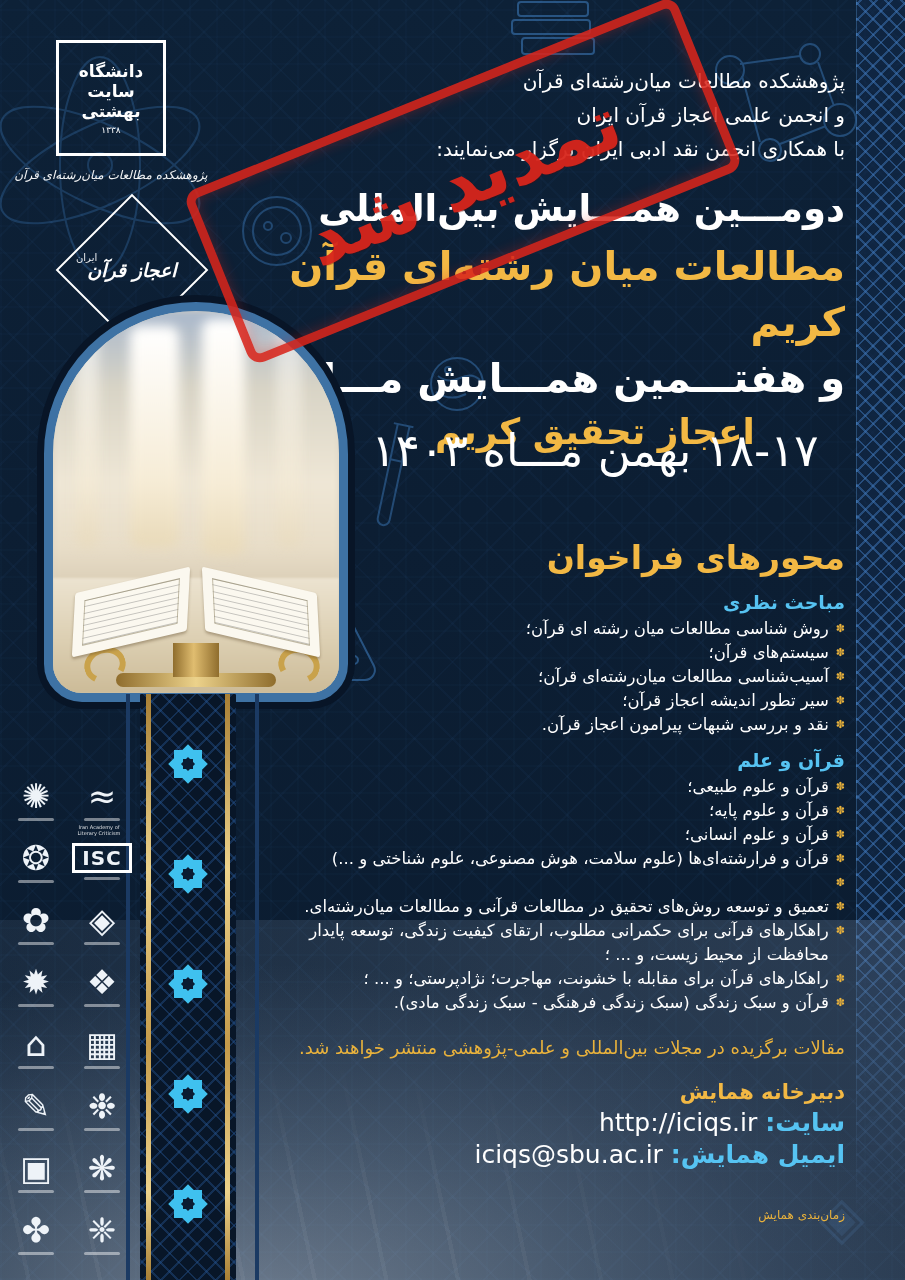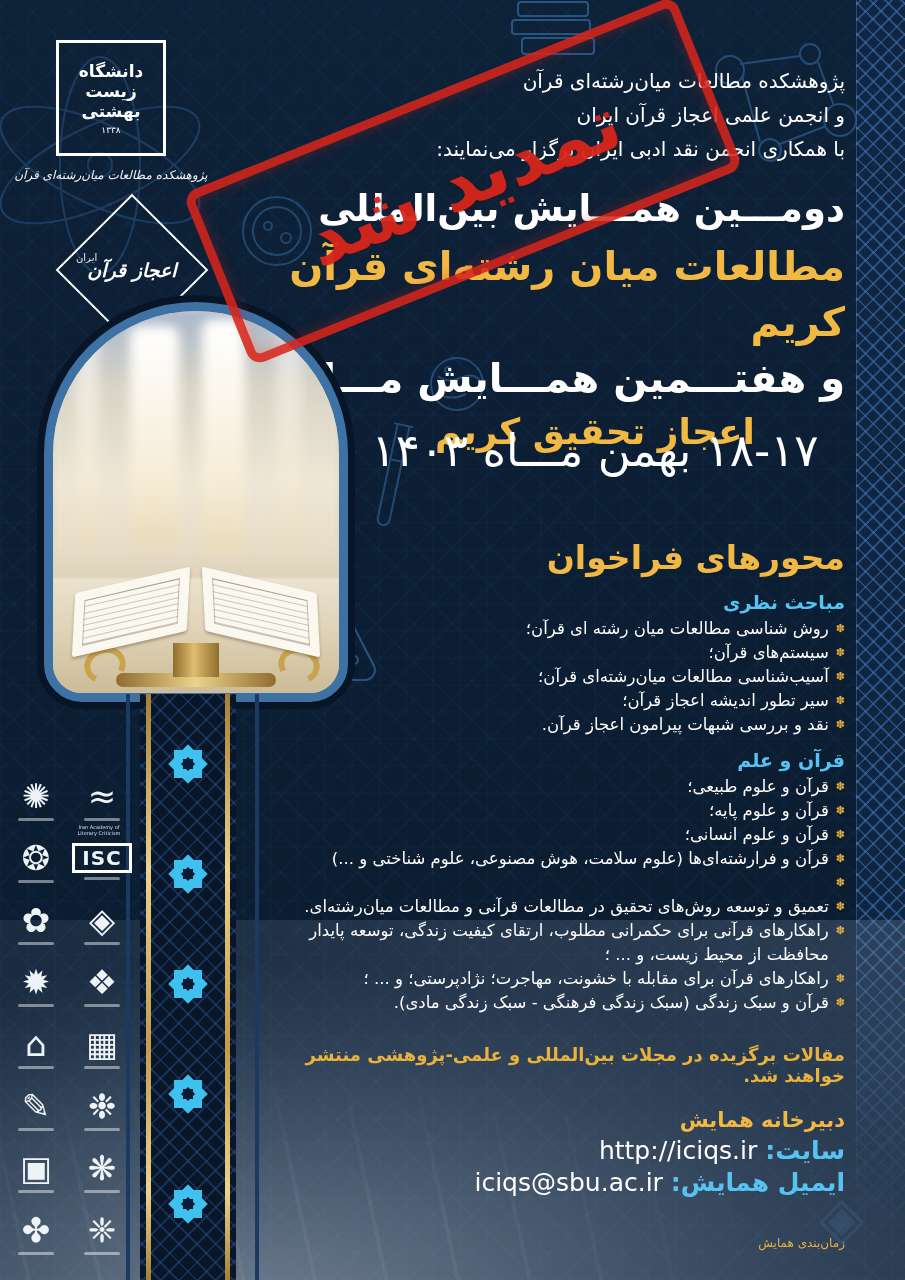--- a/index.html
+++ b/index.html
@@ -111,21 +111,21 @@
   .pcell .cap{width:36px;height:3px;background:rgba(255,255,255,.45);border-radius:2px;margin-top:4px;}
   .pcell.isc .g{font-size:20px;font-weight:bold;border:3px solid #fff;padding:1px 7px;line-height:22px;letter-spacing:1px;}
   .acad-cap{font-size:5px;line-height:6px;color:#fff;opacity:.85;margin-top:2px;text-align:center;width:58px;}
   
   .content{position:absolute;right:60px;top:538px;width:600px;z-index:12;direction:rtl;text-align:right;}
   .axes-h{font-size:33px;font-weight:bold;color:#f2b844;margin:0 0 14px;}
   .grp-t{font-size:19px;font-weight:bold;color:#56c3f2;margin:12px 0 4px;}
   .grp ul{list-style:none;margin:0;padding:0;}
   .grp li{display:flex;align-items:flex-start;font-size:16.5px;line-height:24px;color:#fff;}
   .grp li .b{color:#e9b23c;font-size:11px;line-height:24px;margin-left:7px;flex:0 0 auto;}
-  .note{font-size:18px;font-weight:bold;color:#e9b23c;margin-top:29px;}
+  .note{font-size:18px;font-weight:normal;color:#e9b23c;margin-top:22px;}
   .sec-t{font-size:21px;font-weight:bold;color:#f2b844;margin-top:22px;}
   .kv{font-size:25px;line-height:26px;margin-top:6px;}
   .kv .lab{color:#56c3f2;font-weight:bold;}
   .kv .val{color:#fff;}
   .kv .lat{direction:ltr;unicode-bidi:embed;}
   .sched-t{font-size:12px;font-weight:normal;color:#e9b23c;margin-top:40px;}
   .wm{position:absolute;right:40px;bottom:28px;font-size:60px;color:rgba(90,150,210,.14);z-index:3;}
 </style>
 </head>
 <body>
@@ -174,21 +174,21 @@
   </svg>
   <svg class="doodle" style="left:238px;top:192px;opacity:.45;" width="78" height="78" viewBox="0 0 78 78">
     <circle cx="39" cy="39" r="34"></circle>
       <circle cx="39" cy="39" r="24"></circle>
       <circle cx="30" cy="34" r="4"></circle>
       <circle cx="48" cy="46" r="5"></circle>
   </svg>
 
   <div class="sbu-box">
     <div class="w">دانشگاه</div>
-    <div class="w">زیست</div>
+    <div class="w">سایت</div>
     <div class="w">بهشتی</div>
     <div class="yr">۱۳۳۸</div>
   </div>
   <div class="inst-caption">پژوهشکده مطالعات میان‌رشته‌ای قرآن</div>
   <div class="ejaz">
     <div class="inner">
         <span class="cal">اعجاز قرآن</span>
       </div>
   </div>
   <div class="ejaz-sub1">انجمن علمی</div>

